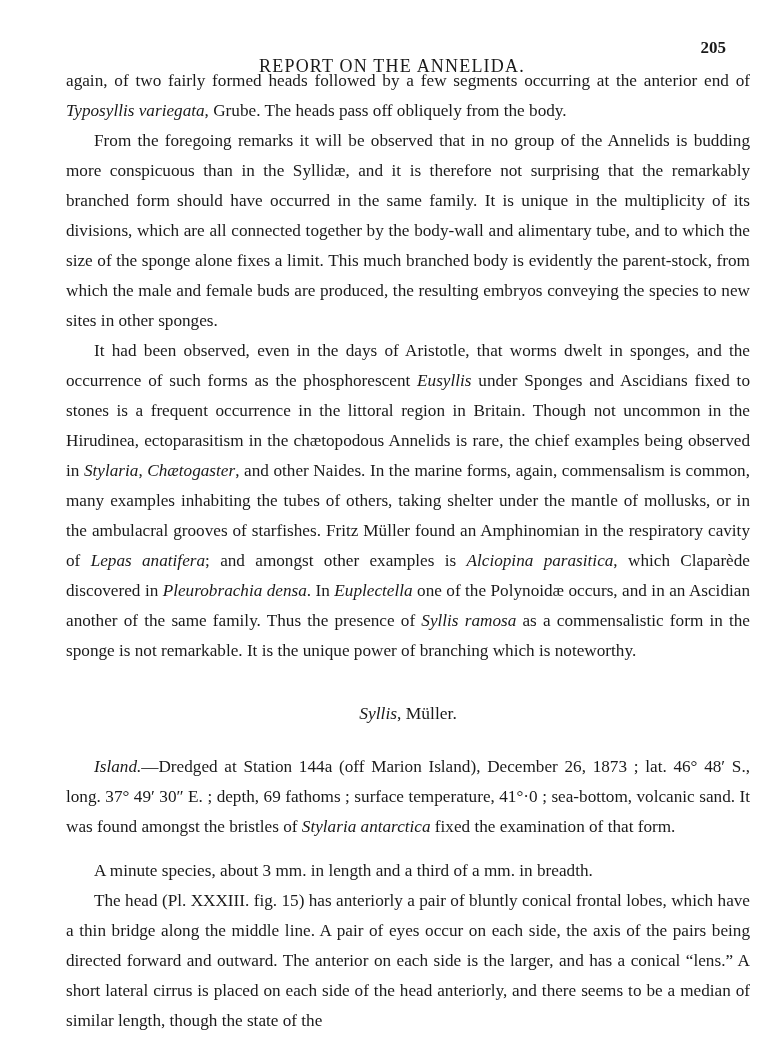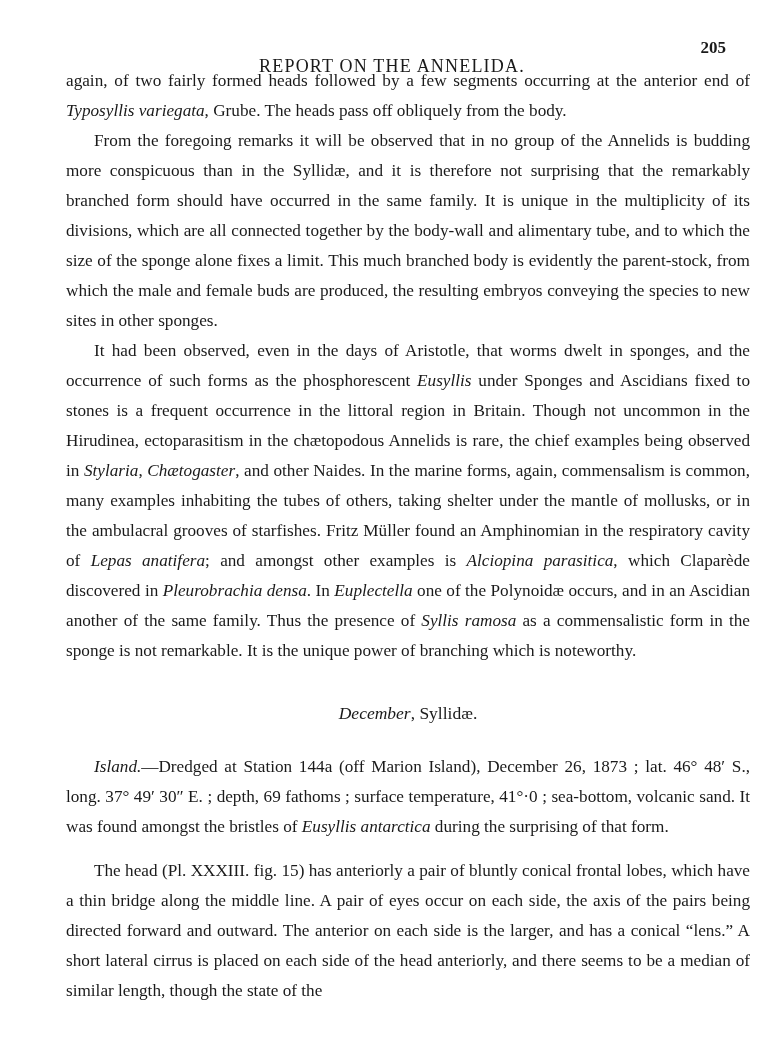--- a/index.html
+++ b/index.html
@@ -39,23 +39,24 @@
     <div class="running-title">REPORT ON THE ANNELIDA.</div>
     <div class="page-number">205</div>
   </div>
 
   <div class="body-text">
     <p><span>again, of two fairly formed heads followed by a few segments occurring at the anterior end of </span><i>Typosyllis variegata</i><span>, Grube.  The heads pass off obliquely from the body.</span></p>
     <p class="indent"><span>From the foregoing remarks it will be observed that in no group of the Annelids is budding more conspicuous than in the Syllidæ, and it is therefore not surprising that the remarkably branched form should have occurred in the same family.  It is unique in the multiplicity of its divisions, which are all connected together by the body-wall and alimentary tube, and to which the size of the sponge alone fixes a limit.  This much branched body is evidently the parent-stock, from which the male and female buds are produced, the resulting embryos conveying the species to new sites in other sponges.</span></p>
     <p class="indent"><span>It had been observed, even in the days of Aristotle, that worms dwelt in sponges, and the occurrence of such forms as the phosphorescent </span><i>Eusyllis</i><span> under Sponges and Ascidians fixed to stones is a frequent occurrence in the littoral region in Britain.  Though not uncommon in the Hirudinea, ectoparasitism in the chætopodous Annelids is rare, the chief examples being observed in </span><i>Stylaria</i><span>, </span><i>Chætogaster</i><span>, and other Naides.  In the marine forms, again, commensalism is common, many examples inhabiting the tubes of others, taking shelter under the mantle of mollusks, or in the ambulacral grooves of starfishes. Fritz Müller found an Amphinomian in the respiratory cavity of </span><i>Lepas anatifera</i><span>; and amongst other examples is </span><i>Alciopina parasitica</i><span>, which Claparède discovered in </span><i>Pleurobrachia densa</i><span>.  In </span><i>Euplectella</i><span> one of the Polynoidæ occurs, and in an Ascidian another of the same family.  Thus the presence of </span><i>Syllis ramosa</i><span> as a commensalistic form in the sponge is not remarkable.  It is the unique power of branching which is noteworthy.</span></p>
 
     <div class="gap-lg"></div>
-    <p class="section-heading"><i>December</i><span>, Syllidæ.</span></p>
+    <p class="section-heading"><i>Syllis</i><span>, Müller.</span></p>
 
     <div class="gap-md"></div>
 
     <div class="gap-sm"></div>
-    <p class="indent"><i>Island.</i><span id="habitat-text"><span>—Dredged at Station 144a (off Marion Island), December 26, 1873 ; lat. 46° 48′ S., long. 37° 49′ 30″ E. ; depth, 69 fathoms ; surface temperature, 41°·0 ; sea-bottom, volcanic sand.  It was found amongst the bristles of </span><i>Eusyllis antarctica</i><span> during the surprising of that form.</span></span></p>
+    <p class="indent"><i>Island.</i><span id="habitat-text"><span>—Dredged at Station 144a (off Marion Island), December 26, 1873 ; lat. 46° 48′ S., long. 37° 49′ 30″ E. ; depth, 69 fathoms ; surface temperature, 41°·0 ; sea-bottom, volcanic sand.  It was found amongst the bristles of </span><i>Stylaria antarctica</i><span> fixed the examination of that form.</span></span></p>
 
     <div class="gap-md"></div>
+    <p class="indent">A minute species, about 3 mm. in length and a third of a mm. in breadth.</p>
     <p class="indent">The head (Pl. XXXIII. fig. 15) has anteriorly a pair of bluntly conical frontal lobes, which have a thin bridge along the middle line.  A pair of eyes occur on each side, the axis of the pairs being directed forward and outward.  The anterior on each side is the larger, and has a conical “lens.”  A short lateral cirrus is placed on each side of the head anteriorly, and there seems to be a median of similar length, though the state of the</p>
   </div>
 </div>
 
 </body></html>

